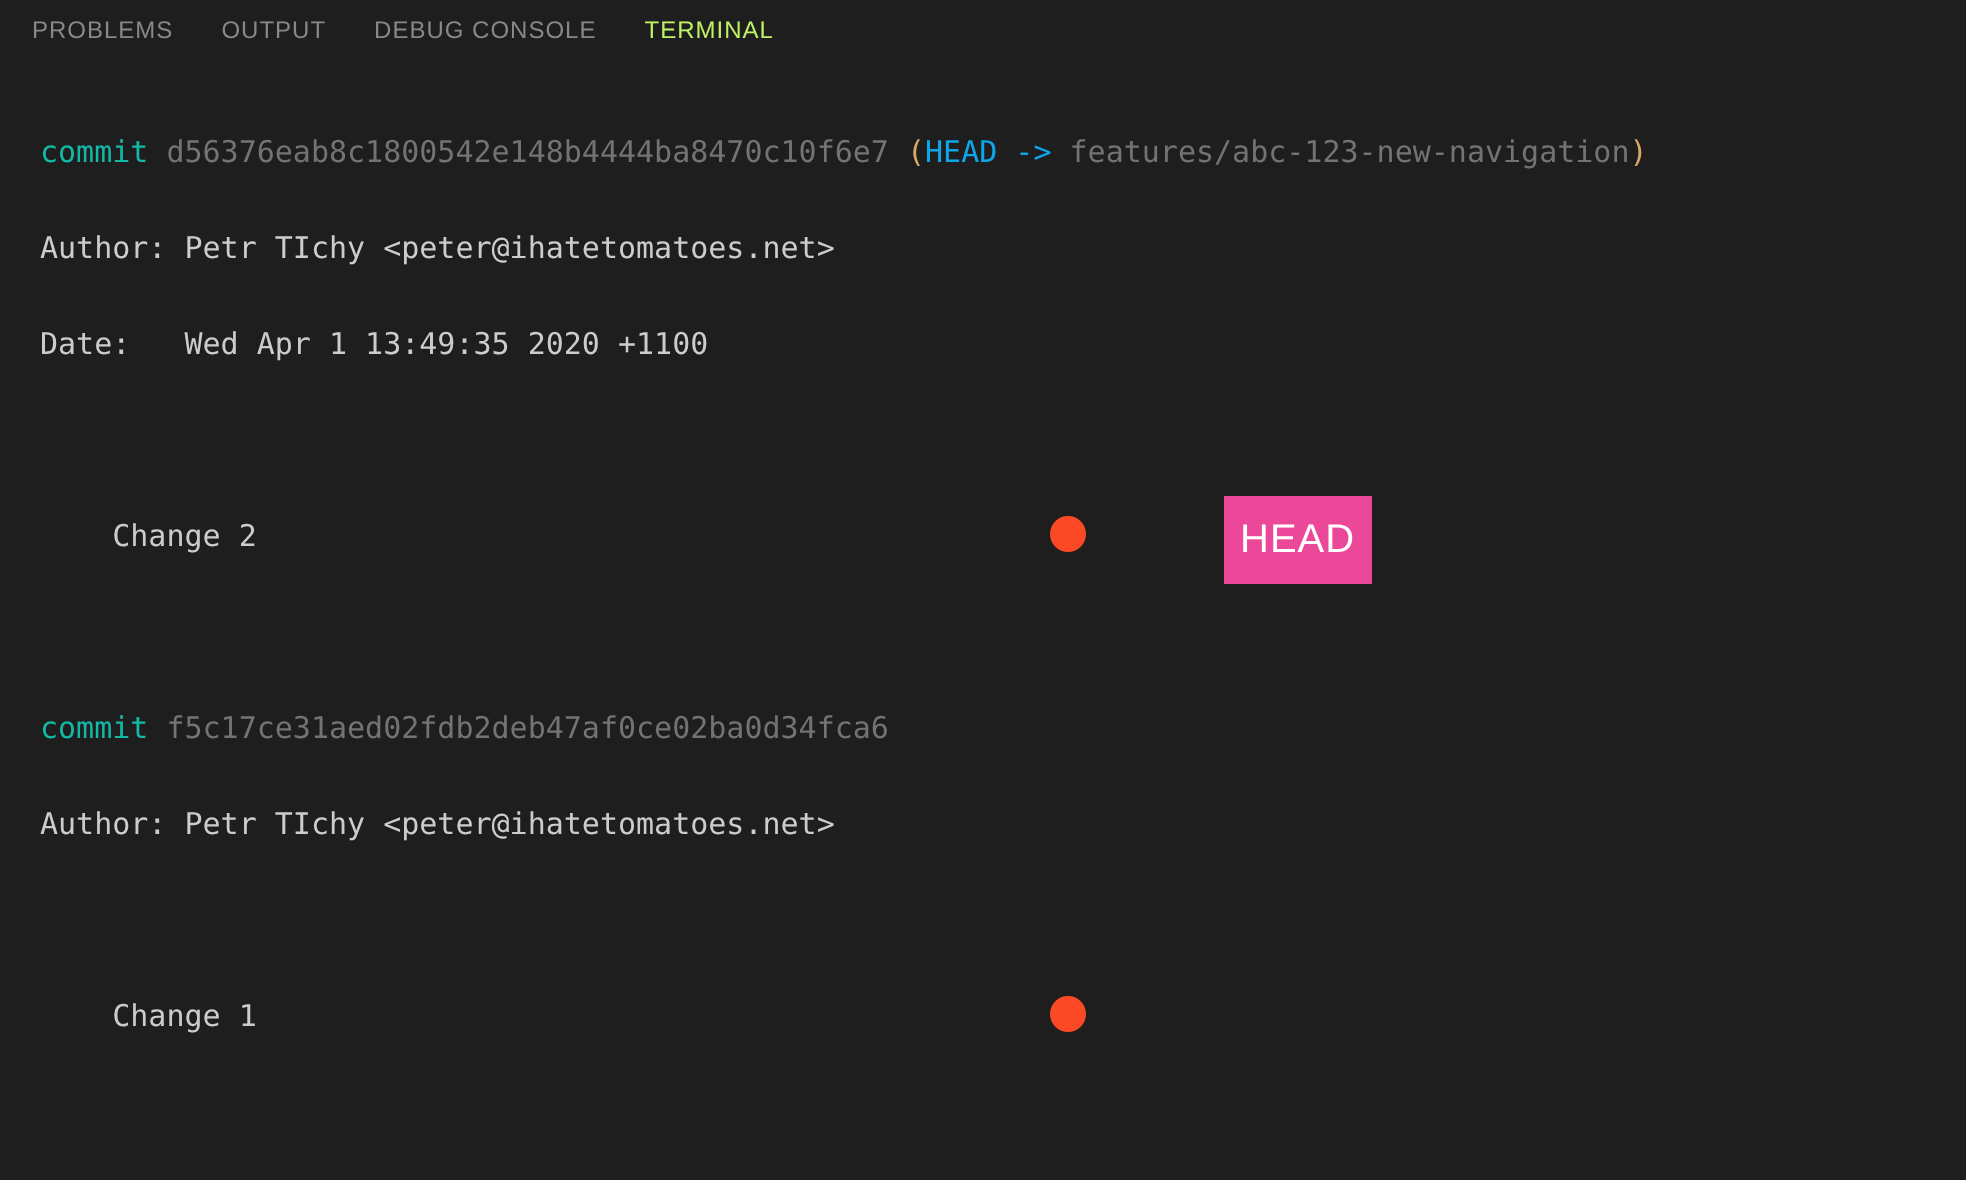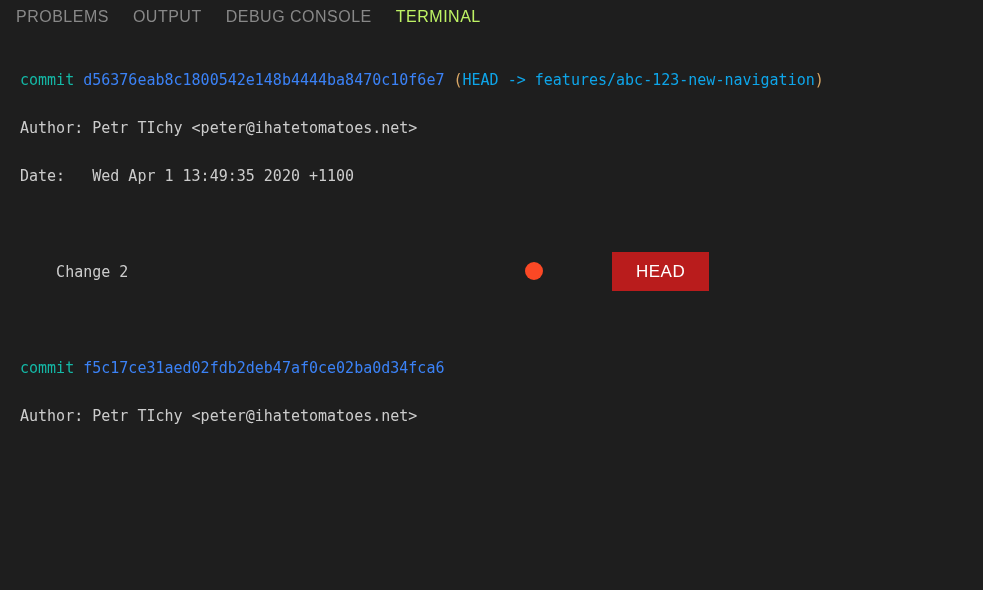--- a/index.html
+++ b/index.html
@@ -15,72 +15,72 @@
       width: 983px;
       height: 590px;
       overflow: hidden;
       position: relative;
     }
     .tabs {
       display: flex;
       gap: 24px;
       padding: 8px 16px;
       font-family: -apple-system, "Segoe UI", sans-serif;
-      font-size: 16px;
+      font-size: 12px;
       color: #888;
       letter-spacing: 0.5px;
     }
     .tab {
       cursor: pointer;
     }
     .tab.active {
       color: #bef264;
     }
     .terminal {
       padding: 10px 20px 0 20px;
       line-height: 1.6;
       white-space: pre;
     }
     .commit-word {
       color: #14b8a6;
     }
     .hash {
-      color: #3b82f6;
+      color: #737373;
     }
     .paren {
       color: #d9a766;
     }
     .head {
       color: #0ea5e9;
     }
     .branch {
-      color: #0ea5e9;
+      color: #737373;
     }
     .plain {
       color: #cccccc;
     }
     .msg-line {
       position: relative;
     }
     .dot {
       position: absolute;
       width: 18px;
       height: 18px;
       background: #fb4825;
       border-radius: 50%;
       top: 2px;
     }
     .head-badge {
       position: absolute;
-      background: #b91c1c;
+      background: #ec4899;
       color: #fff;
       font-family: -apple-system, "Segoe UI", sans-serif;
-      font-size: 17px;
+      font-size: 20px;
       font-weight: 300;
-      padding: 6px 24px;
+      padding: 6px 8px;
       letter-spacing: 0.5px;
     }
   </style>
 </head>
 <body>
 
 <div class="tabs">
   <div class="tab">PROBLEMS</div>
   <div class="tab">OUTPUT</div>
   <div class="tab">DEBUG CONSOLE</div>
@@ -90,20 +90,21 @@
 <div class="terminal">
 <div><span class="commit-word">commit</span> <span class="hash">d56376eab8c1800542e148b4444ba8470c10f6e7</span><span class="paren"> (</span><span class="head">HEAD -&gt; </span><span class="branch">features/abc-123-new-navigation</span><span class="paren">)</span></div>
 <div class="plain">Author: Petr TIchy &lt;peter@ihatetomatoes.net&gt;</div>
 <div class="plain">Date:   Wed Apr 1 13:49:35 2020 +1100</div>
 <div class="plain"> </div>
 <div class="plain msg-line"><span>    Change 2</span><span class="dot" style="left:505px"></span><span class="head-badge" style="left:592px;top:-8px">HEAD</span></div>
 <div class="plain"> </div>
 <div><span class="commit-word">commit</span> <span class="hash">f5c17ce31aed02fdb2deb47af0ce02ba0d34fca6</span></div>
 <div class="plain">Author: Petr TIchy &lt;peter@ihatetomatoes.net&gt;</div>
 <div class="plain"> </div>
+<div class="plain msg-line"><span>    Change 1</span><span class="dot" style="left:505px"></span></div>
 
 
 
 
 
 
 
 
 
 

